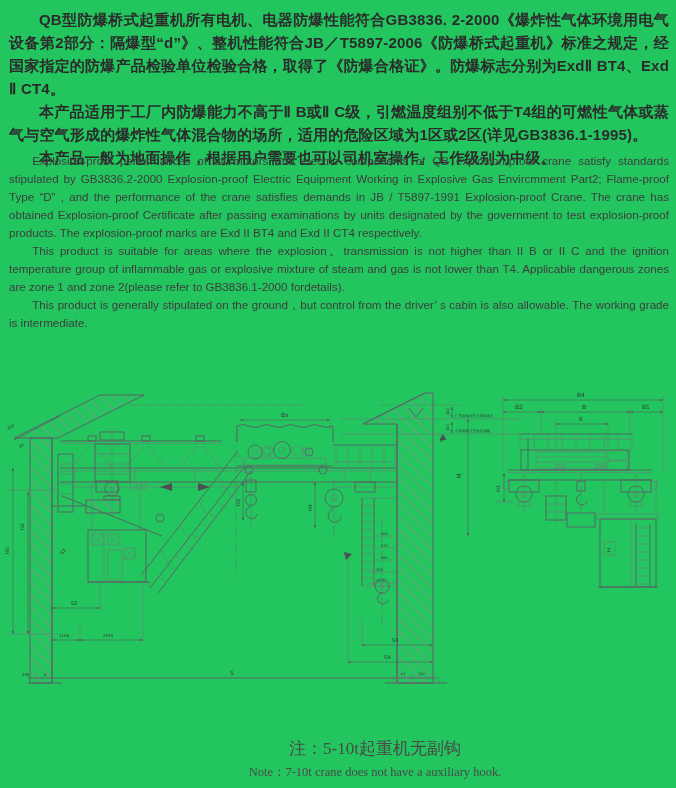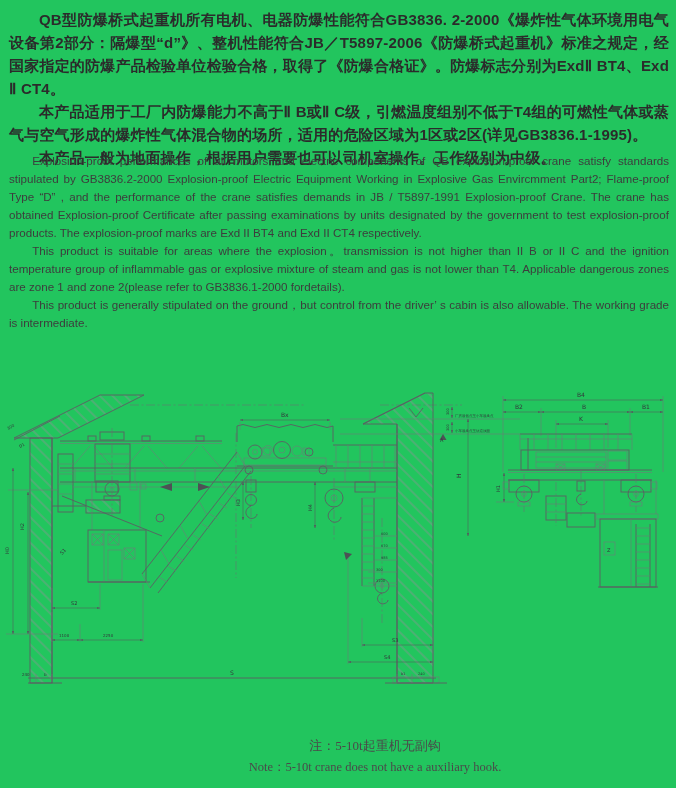--- a/index.html
+++ b/index.html
@@ -7,21 +7,21 @@
         font-family:"Liberation Sans",sans-serif;color:#2e2e2e;overflow:hidden;}
   .cn-block{position:absolute;top:8px;left:9px;right:7px;font-size:15px;line-height:23px;
         font-weight:600;text-align:justify;color:#2b2b2b;letter-spacing:.2px;}
   .cn-block p{margin:0;text-indent:2em;}
   .en-block{position:absolute;top:152px;left:9px;right:7px;font-size:11.6px;line-height:18px;
         font-weight:400;text-align:justify;color:#3d3d3d;}
   .en-block p{margin:0;text-indent:2em;}
   .drawing-wrap{position:absolute;top:378px;left:0;width:676px;height:356px;}
   .note-block{position:absolute;top:737px;left:0;width:676px;text-align:center;
         font-family:"Liberation Serif",serif;color:#4a4a4a;}
-  .note-cn{font-size:13px;padding-left:74px;}
+  .note-cn{font-size:17px;padding-left:74px;}
   .note-en{font-size:12.5px;padding-left:74px;margin-top:4px;}
   
   .ln{stroke:#5b5f63;stroke-width:.9;fill:none;}
   .thin{stroke:#73777b;stroke-width:.55;fill:none;}
   .cl{stroke:#6a6e72;stroke-width:.55;fill:none;stroke-dasharray:9 2.5 2 2.5;}
   .dim{stroke:#565a5e;stroke-width:.55;fill:none;marker-start:url(#ar);marker-end:url(#ar);}
   .hatch{fill:url(#hA);stroke:#5b5f63;stroke-width:.9;}
   .fillg{fill:#4d5155;stroke:none;}
   text{font-family:"DejaVu Sans",sans-serif;fill:#33373b;}
   .t6{font-size:6px;} .t5{font-size:5px;} .t4{font-size:4px;} .t35{font-size:3.5px;}
@@ -415,16 +415,16 @@
         <rect class="thin" x="604" y="164" width="11" height="13"></rect>
         <text class="t5" x="607" y="174">Z</text>
         <line class="ln" x1="598" y1="209" x2="658" y2="209"></line>
       </g>
     </g>
   </svg>
   </div>
 
   <div class="note-block">
     <div class="note-cn">注：5-10t起重机无副钩</div>
-    <div class="note-en">Note：5-10t crane does not have a auxiliary hook.</div>
+    <div class="note-en">Note：7-10t crane does not have a auxiliary hook.</div>
   </div>
 
 </div>
 
 </body></html>

